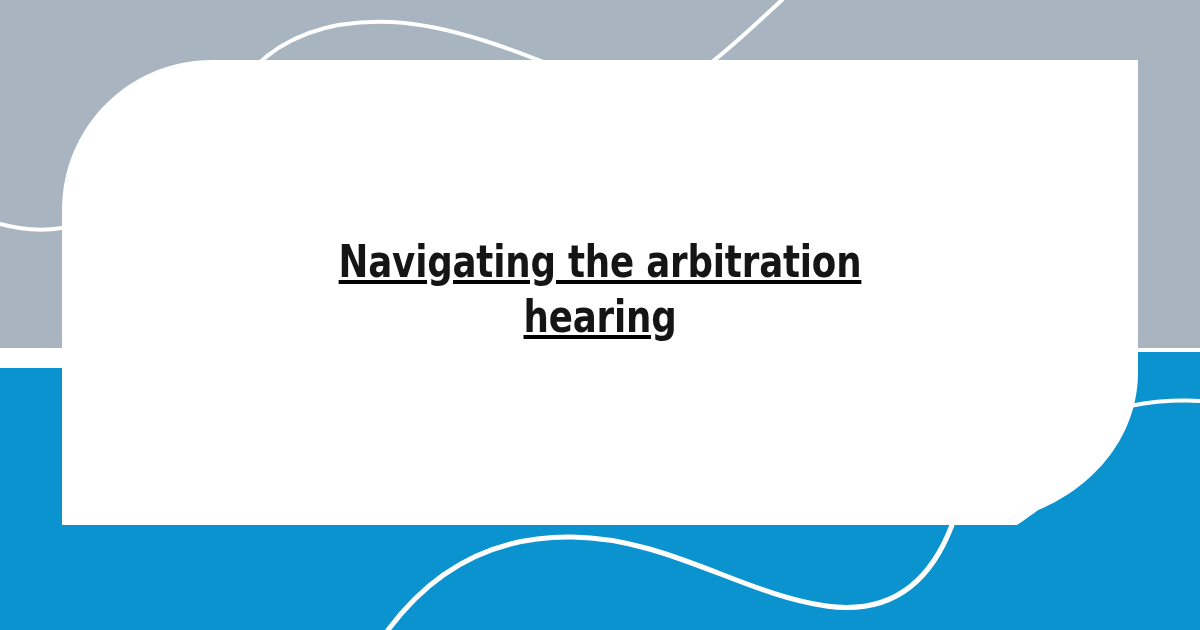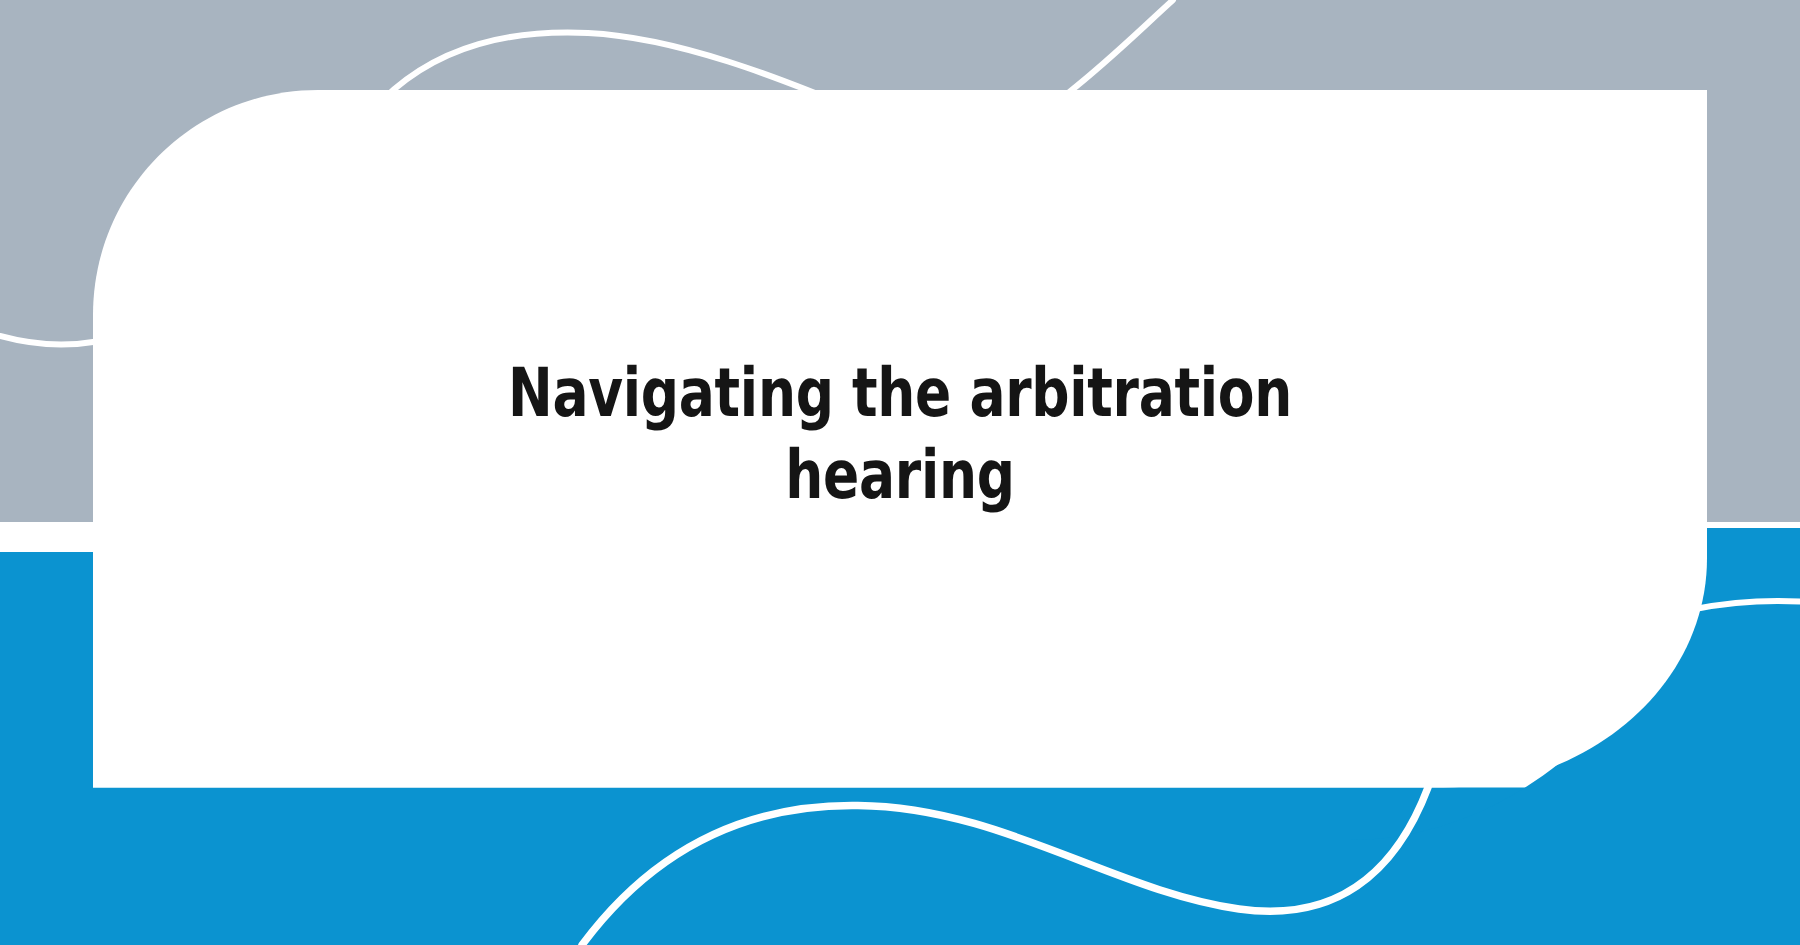--- a/index.html
+++ b/index.html
@@ -34,20 +34,21 @@
   #title-block {
     position: absolute;
     left: 62px;
     top: 60px;
     width: 1076px;
     height: 466px;
     display: flex;
     align-items: center;
     justify-content: center;
     pointer-events: none;
+    text-decoration: underline;
   }
 
   #title-text {
     width: 640px;
     text-align: center;
     font-family: "DejaVu Sans Condensed", "Liberation Sans Narrow", "Liberation Sans", sans-serif;
     font-weight: bold;
     font-size: 45px;
     line-height: 1.22;
     letter-spacing: -0.2px;

